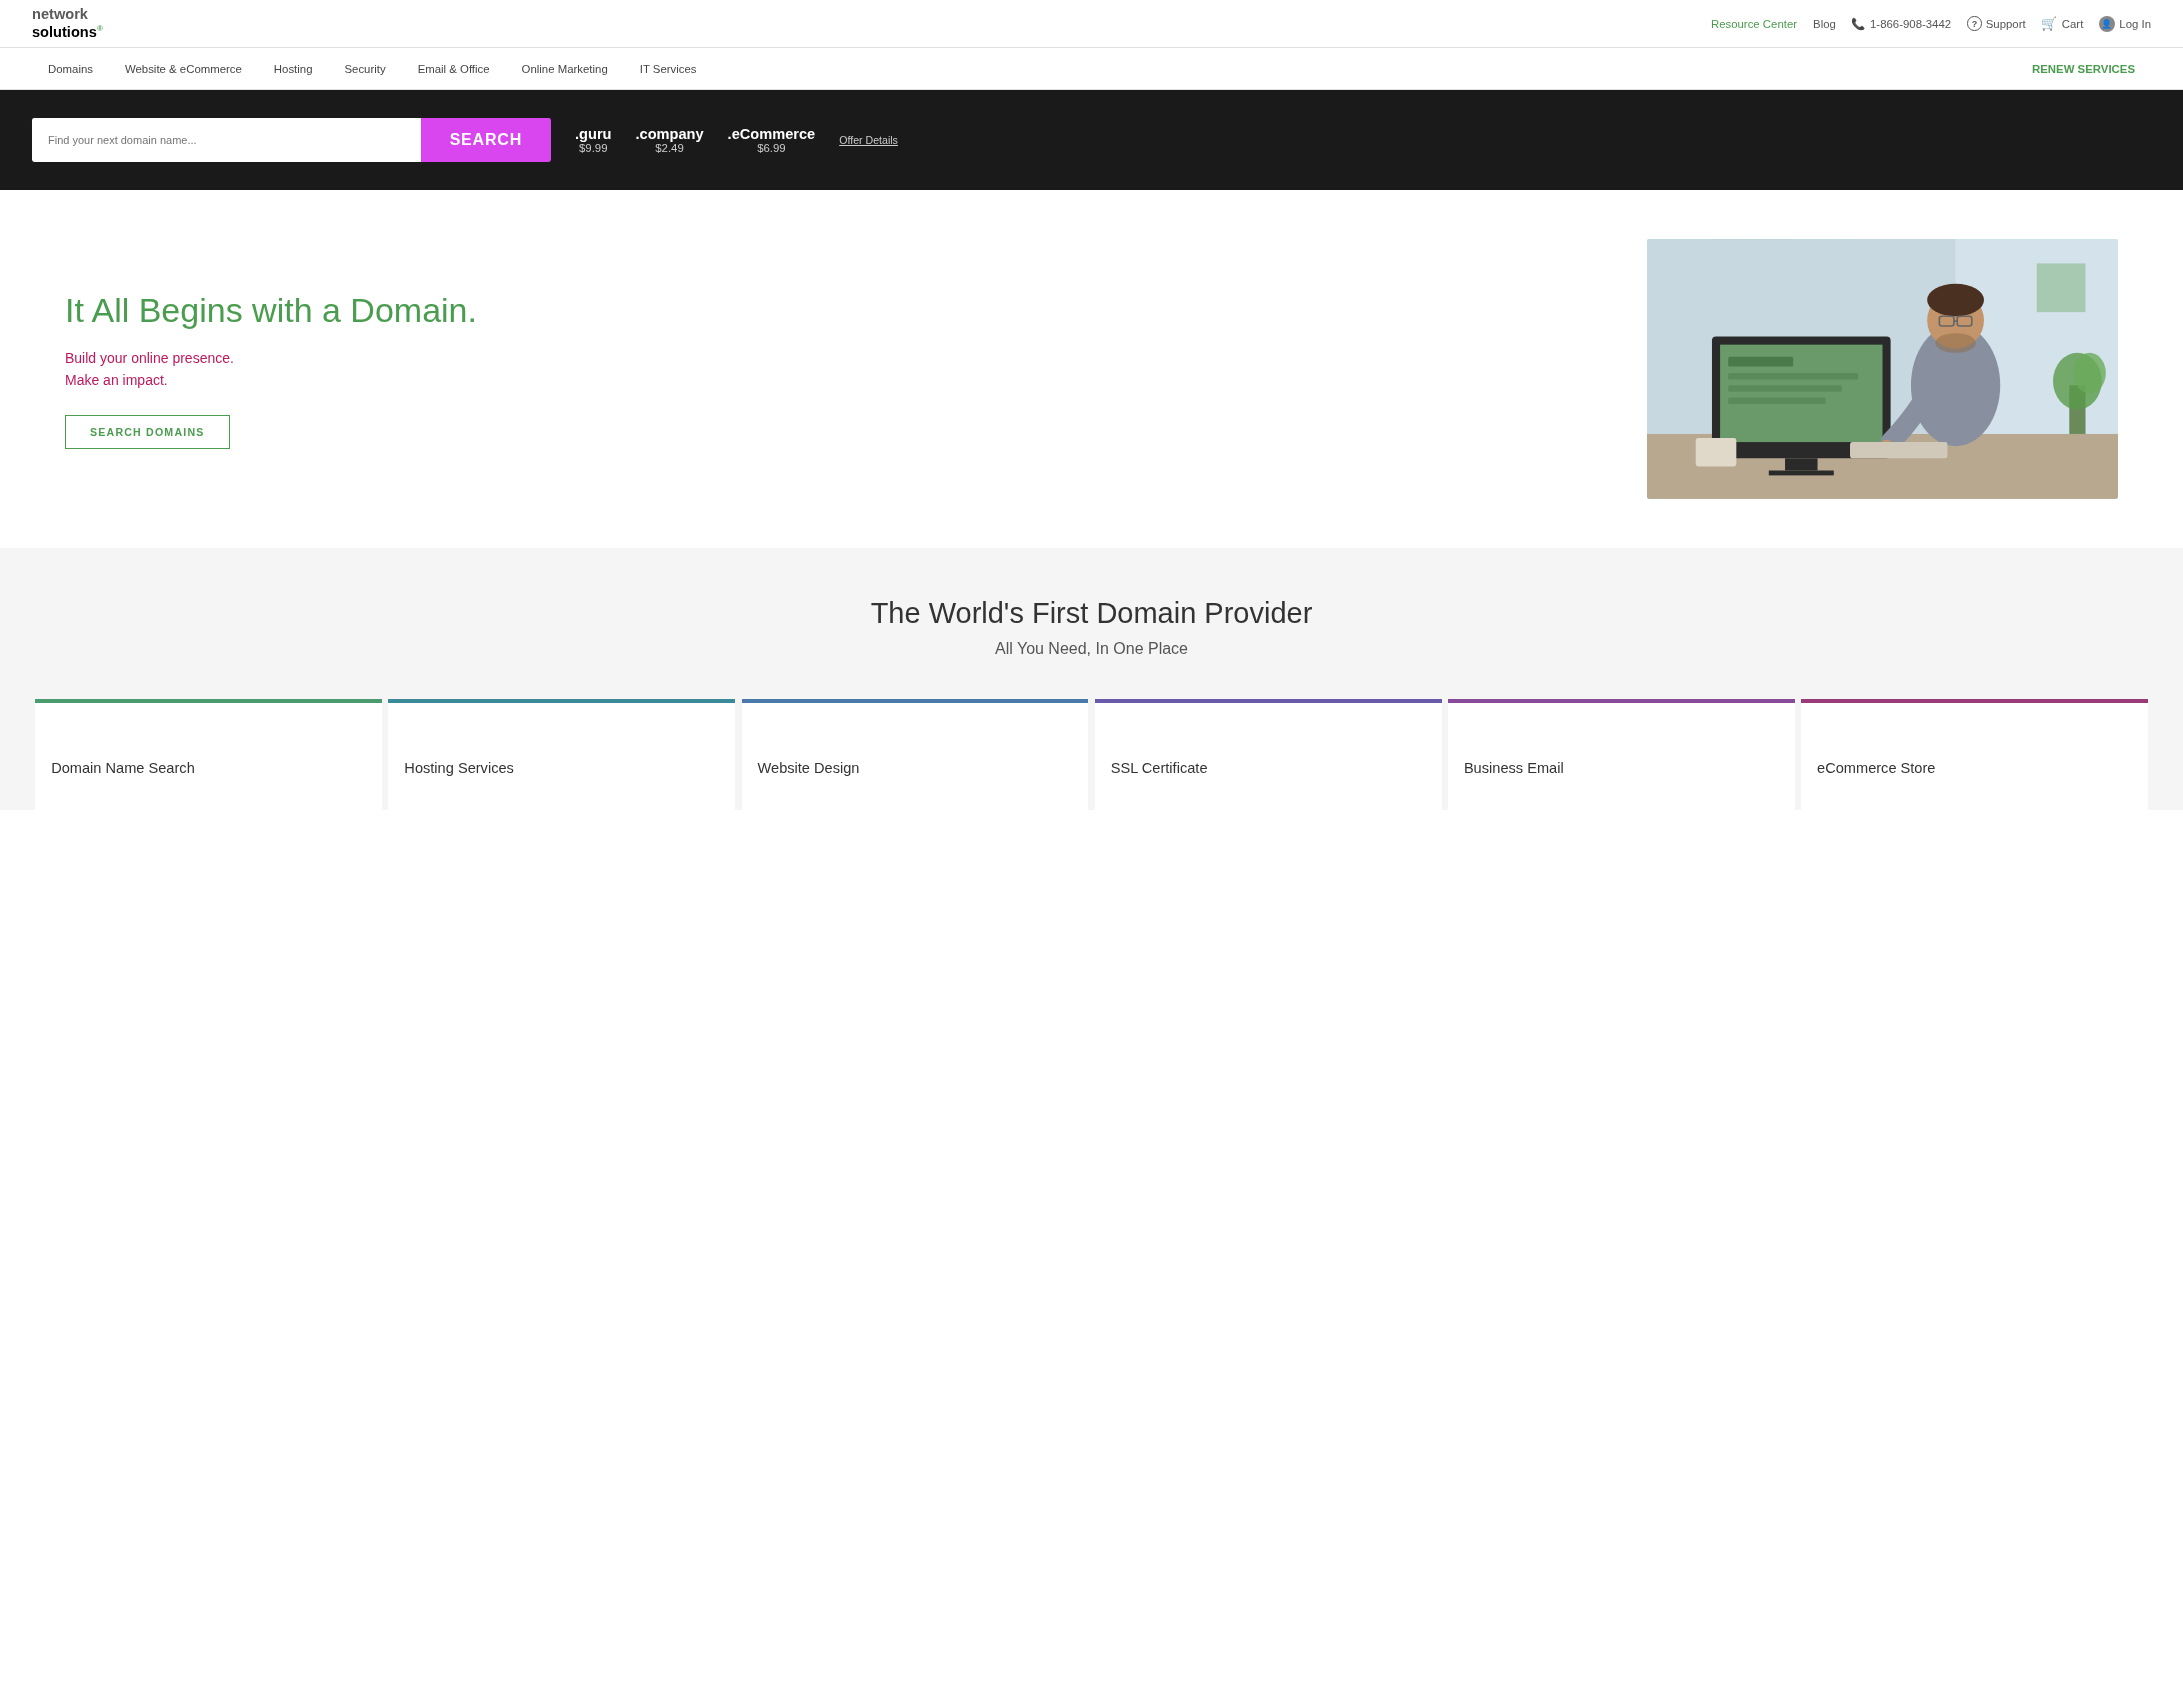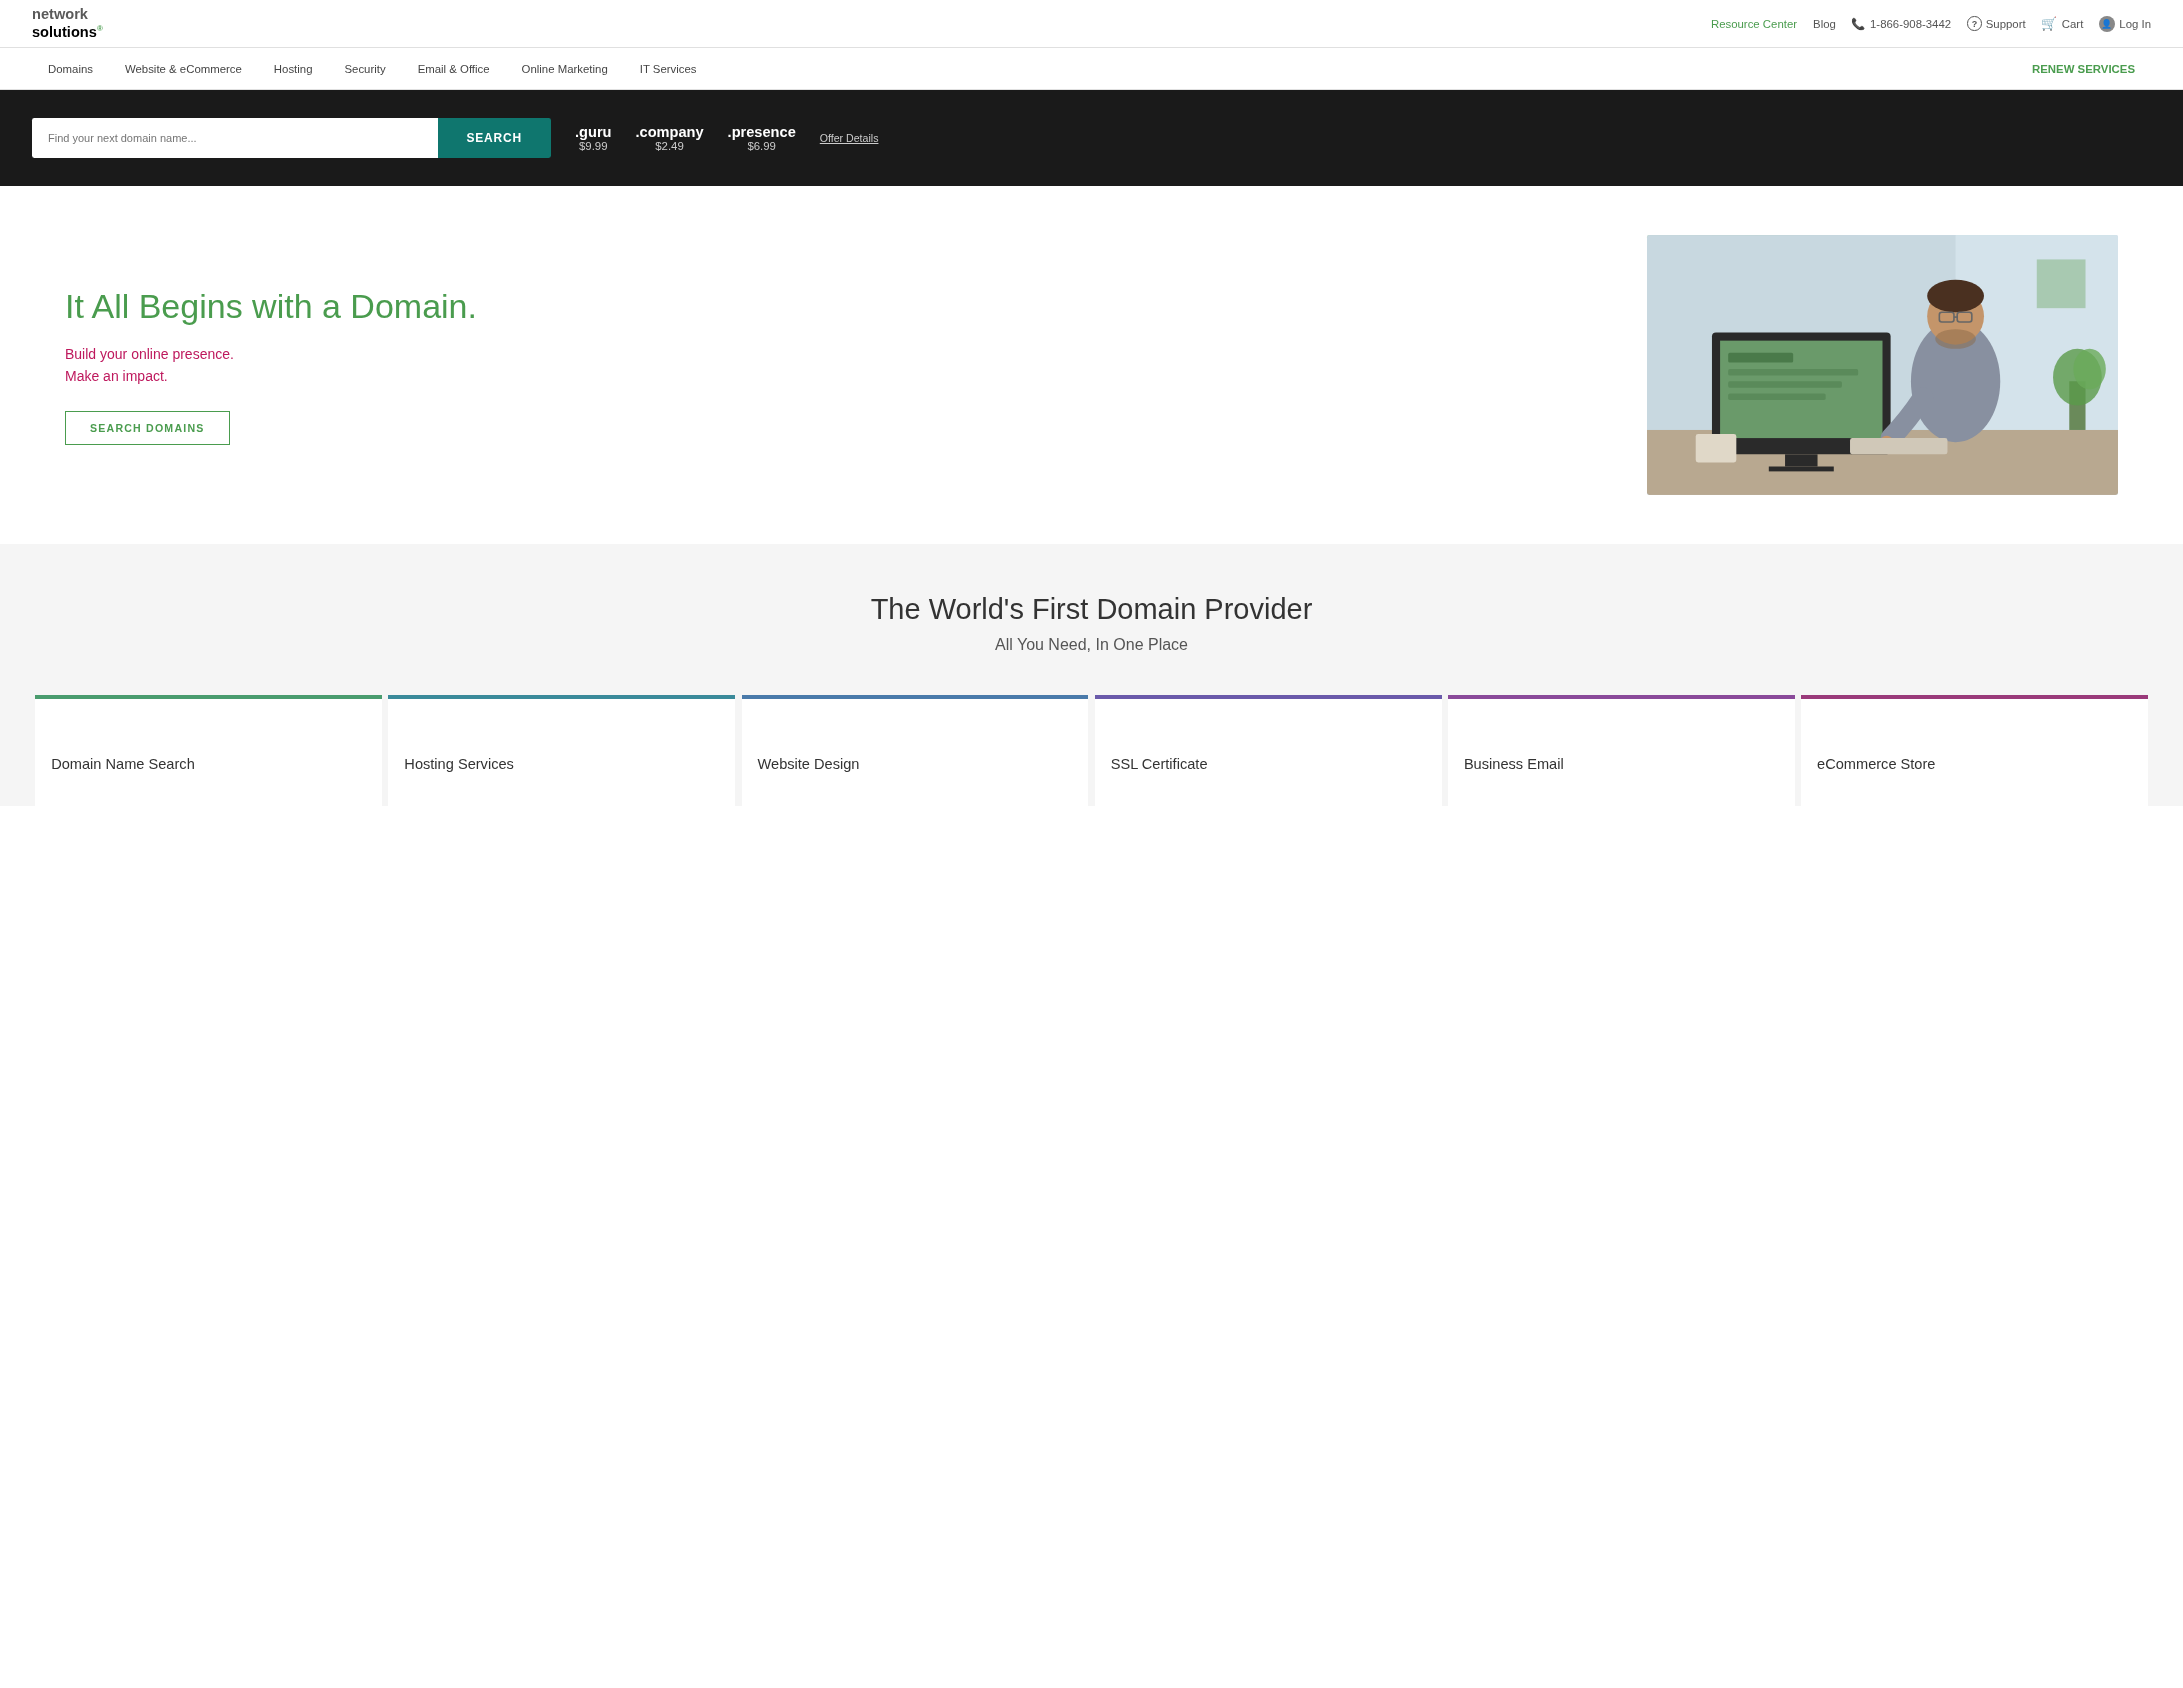--- a/index.html
+++ b/index.html
@@ -74,25 +74,25 @@
     .search-input {
       flex: 1;
       padding: 13px 16px;
       font-size: 11px;
       border: none;
       outline: none;
       color: #999;
       border-radius: 2.4px 0 0 2.4px;
     }
     .search-btn {
-      background: #0f766e;
+      background: #d946ef;
       color: white;
       border: none;
       padding: 13px 29px;
-      font-size: 12px;
+      font-size: 16px;
       font-weight: bold;
       letter-spacing: 0.8px;
       cursor: pointer;
       border-radius: 0 2.4px 2.4px 0;
       text-transform: uppercase;
     }
     .domain-deals {
       display: flex;
       gap: 24px;
       align-items: center;
@@ -256,21 +256,21 @@
   <div class="domain-deals">
     <div class="deal-item">
       <div class="deal-tld">.guru</div>
       <div class="deal-price">$9.99</div>
     </div>
     <div class="deal-item">
       <div class="deal-tld">.company</div>
       <div class="deal-price">$2.49</div>
     </div>
     <div class="deal-item">
-      <div class="deal-tld">.presence</div>
+      <div class="deal-tld">.eCommerce</div>
       <div class="deal-price">$6.99</div>
     </div>
     <div class="offer-details">Offer Details</div>
   </div>
 </section>
 
 <section class="hero-section">
   <div class="hero-text">
     <h1 class="hero-title">It All Begins with a Domain.</h1>
     <p class="hero-subtitle">

